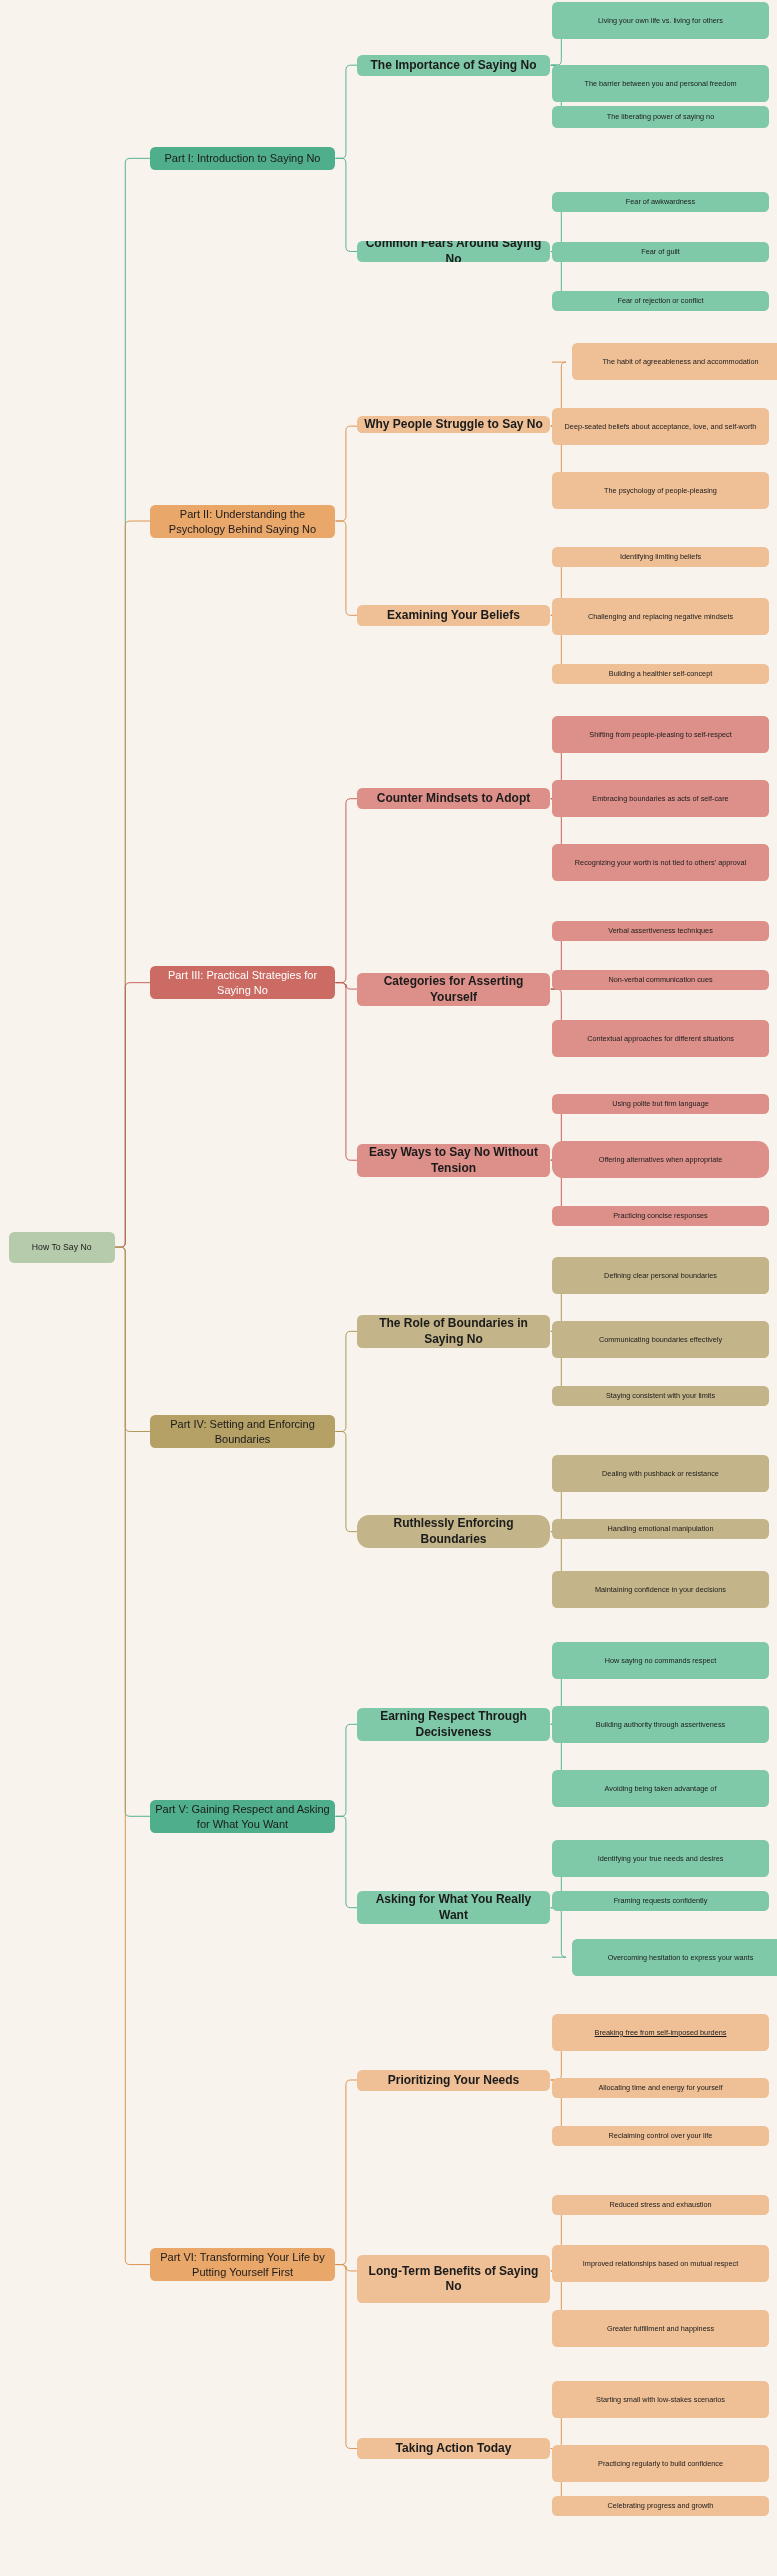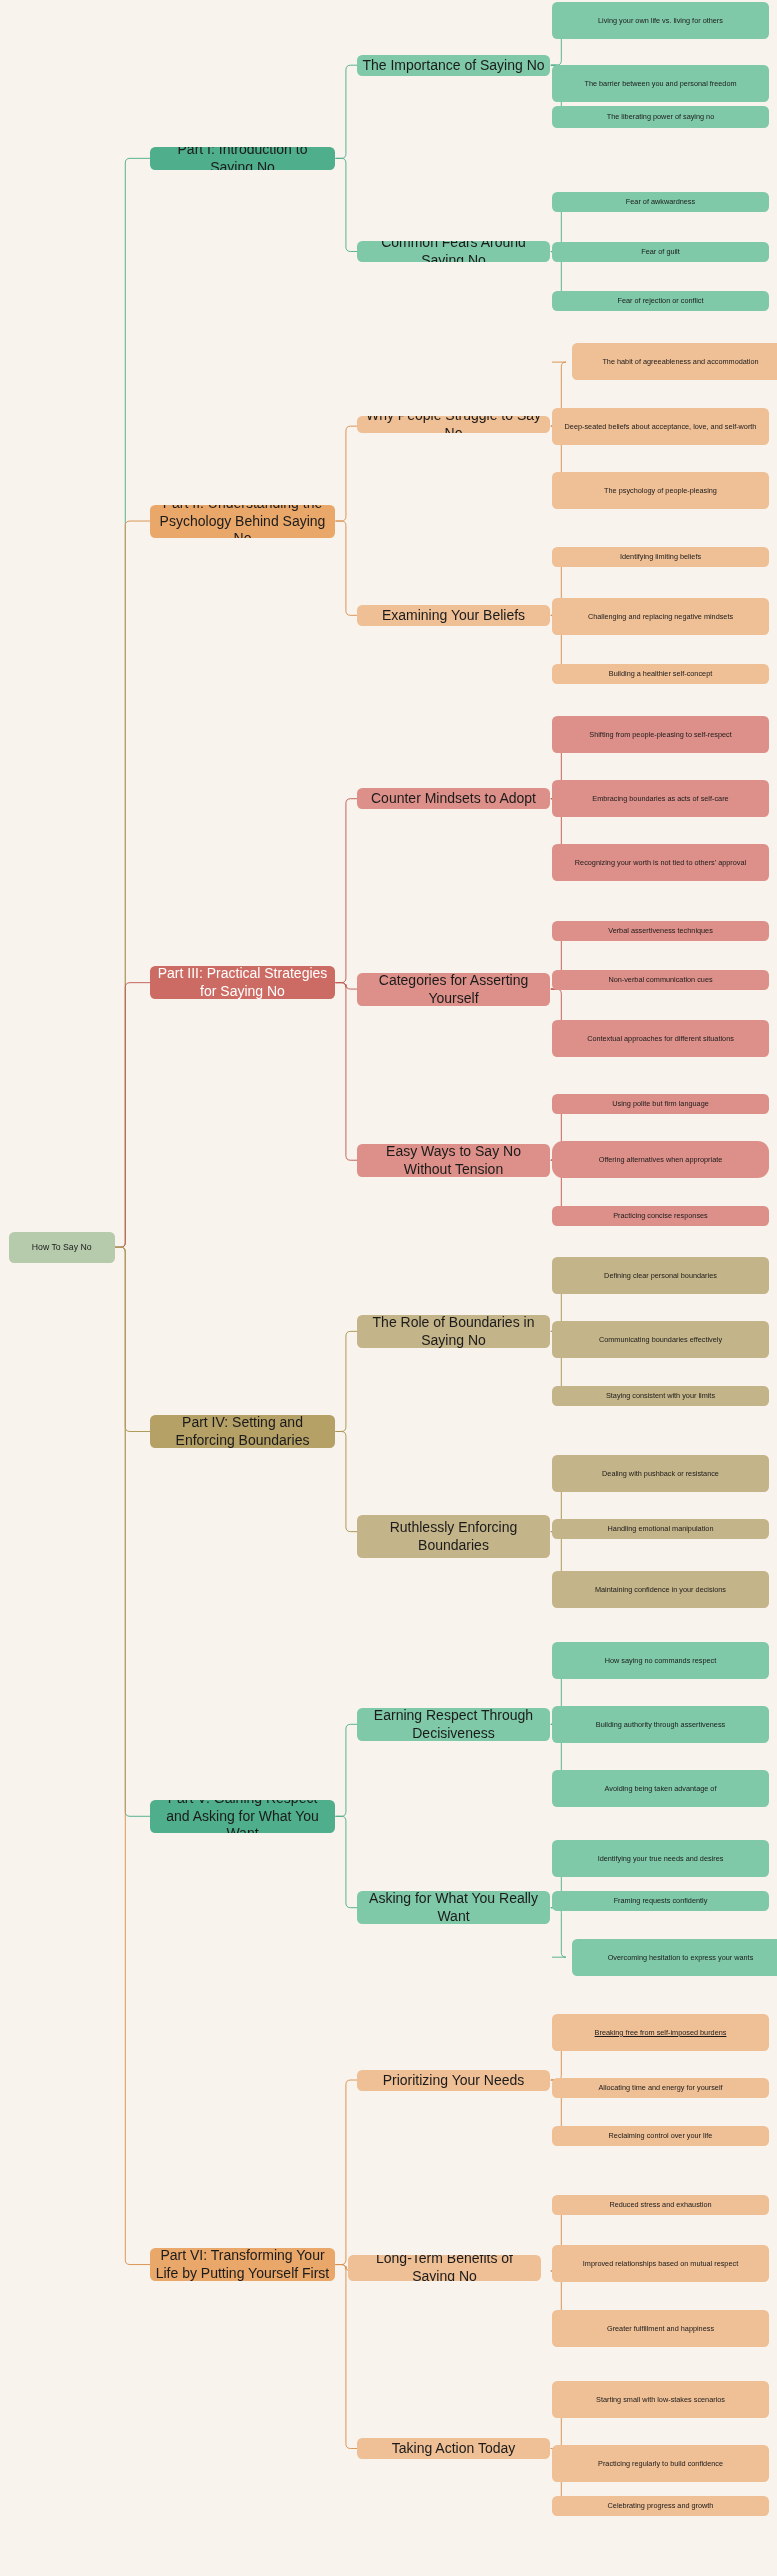--- a/index.html
+++ b/index.html
@@ -16,22 +16,22 @@
     box-sizing:border-box;
     display:flex;align-items:center;justify-content:center;
     text-align:center;
     border-radius:5.2px;
     color:#1b1b1b;
     line-height:1.28;
     padding:2.3px 4.7px;
     overflow:hidden;
   }
   .node.lvl0{font-size:8.7px;}
-  .node.lvl1{font-size:14px;}
-  .node.lvl2{font-size:14px;}
+  .node.lvl1{font-size:11px;}
+  .node.lvl2{font-size:12px;font-weight:bold;}
   .node.lvl3{font-size:7.3px;}
   .node.white{color:#ffffff;}
 </style>
 </head>
 <body>
 
 <div id="canvas">
   <svg id="links" viewBox="0 0 1336 4425">
       <path d="M946,112 L956,112 Q964,112 964,104 L964,44 Q964,36 972,36 L948,36" fill="none" stroke="#4FAE8B" stroke-width="1.6"></path>
       <path d="M946,112 L956,112 Q964,112 964,120 L964,136 Q964,144 972,144 L948,144" fill="none" stroke="#4FAE8B" stroke-width="1.6"></path>
@@ -128,38 +128,38 @@
     <div class="node lvl3" style="left: 552px; top: 1206px; width: 217px; height: 20px; background: rgb(221, 144, 137); text-align: center;">Practicing concise responses</div>
     <div class="node lvl2" style="left: 357px; top: 1144px; width: 193px; height: 33px; background: rgb(221, 144, 137);">Easy Ways to Say No Without Tension</div>
     <div class="node lvl1 white" style="left: 150px; top: 966px; width: 185px; height: 33px; background: rgb(204, 107, 99);">Part III: Practical Strategies for Saying No</div>
     <div class="node lvl3" style="left: 552px; top: 1257px; width: 217px; height: 37px; background: rgb(196, 180, 137);">Defining clear personal boundaries</div>
     <div class="node lvl3" style="left: 552px; top: 1321px; width: 217px; height: 37px; background: rgb(196, 180, 137);">Communicating boundaries effectively</div>
     <div class="node lvl3" style="left: 552px; top: 1386px; width: 217px; height: 20px; background: rgb(196, 180, 137);">Staying consistent with your limits</div>
     <div class="node lvl2" style="left: 357px; top: 1315px; width: 193px; height: 33px; background: rgb(196, 180, 137);">The Role of Boundaries in Saying No</div>
     <div class="node lvl3" style="left: 552px; top: 1455px; width: 217px; height: 37px; background: rgb(196, 180, 137);">Dealing with pushback or resistance</div>
     <div class="node lvl3" style="left: 552px; top: 1519px; width: 217px; height: 20px; background: rgb(196, 180, 137);">Handling emotional manipulation</div>
     <div class="node lvl3" style="left: 552px; top: 1571px; width: 217px; height: 37px; background: rgb(196, 180, 137);">Maintaining confidence in your decisions</div>
-    <div class="node lvl2" style="left: 357px; top: 1515px; width: 193px; height: 43px; background: rgb(196, 180, 137);">Ruthlessly Enforcing Boundaries</div>
+    <div class="node lvl2" style="left: 357px; top: 1515px; width: 193px; height: 33px; background: rgb(196, 180, 137); border-radius: 12px;">Ruthlessly Enforcing Boundaries</div>
     <div class="node lvl1" style="left: 150px; top: 1415px; width: 185px; height: 33px; background: rgb(181, 160, 102);">Part IV: Setting and Enforcing Boundaries</div>
     <div class="node lvl3" style="left: 552px; top: 1642px; width: 217px; height: 37px; background: rgb(127, 201, 168);">How saying no commands respect</div>
     <div class="node lvl3" style="left: 552px; top: 1706px; width: 217px; height: 37px; background: rgb(127, 201, 168);">Building authority through assertiveness</div>
     <div class="node lvl3" style="left: 552px; top: 1770px; width: 217px; height: 37px; background: rgb(127, 201, 168);">Avoiding being taken advantage of</div>
     <div class="node lvl2" style="left: 357px; top: 1708px; width: 193px; height: 33px; background: rgb(127, 201, 168);">Earning Respect Through Decisiveness</div>
     <div class="node lvl3" style="left: 552px; top: 1840px; width: 217px; height: 37px; background: rgb(127, 201, 168);">Identifying your true needs and desires</div>
     <div class="node lvl3" style="left: 552px; top: 1891px; width: 217px; height: 20px; background: rgb(127, 201, 168);">Framing requests confidently</div>
     <div class="node lvl3" style="left: 552px; top: 1939px; width: 217px; height: 37px; background: rgb(127, 201, 168); margin-left: 20px;">Overcoming hesitation to express your wants</div>
     <div class="node lvl2" style="left: 357px; top: 1891px; width: 193px; height: 33px; background: rgb(127, 201, 168);">Asking for What You Really Want</div>
     <div class="node lvl1" style="left: 150px; top: 1800px; width: 185px; height: 33px; background: rgb(79, 174, 139);">Part V: Gaining Respect and Asking for What You Want</div>
     <div class="node lvl3" style="left: 552px; top: 2014px; width: 217px; height: 37px; background: rgb(239, 191, 149); text-decoration: underline;">Breaking free from self-imposed burdens</div>
     <div class="node lvl3" style="left: 552px; top: 2078px; width: 217px; height: 20px; background: rgb(239, 191, 149);">Allocating time and energy for yourself</div>
     <div class="node lvl3" style="left: 552px; top: 2126px; width: 217px; height: 20px; background: rgb(239, 191, 149);">Reclaiming control over your life</div>
     <div class="node lvl2" style="left: 357px; top: 2070px; width: 193px; height: 21px; background: rgb(239, 191, 149);">Prioritizing Your Needs</div>
     <div class="node lvl3" style="left: 552px; top: 2195px; width: 217px; height: 20px; background: rgb(239, 191, 149);">Reduced stress and exhaustion</div>
     <div class="node lvl3" style="left: 552px; top: 2245px; width: 217px; height: 37px; background: rgb(239, 191, 149);">Improved relationships based on mutual respect</div>
     <div class="node lvl3" style="left: 552px; top: 2310px; width: 217px; height: 37px; background: rgb(239, 191, 149);">Greater fulfillment and happiness</div>
-    <div class="node lvl2" style="left: 348px; top: 2255px; width: 193px; height: 26px; background: rgb(239, 191, 149);">Long-Term Benefits of Saying No</div>
+    <div class="node lvl2" style="left: 357px; top: 2255px; width: 193px; height: 48px; background: rgb(239, 191, 149);">Long-Term Benefits of Saying No</div>
     <div class="node lvl3" style="left: 552px; top: 2381px; width: 217px; height: 37px; background: rgb(239, 191, 149);">Starting small with low-stakes scenarios</div>
     <div class="node lvl3" style="left: 552px; top: 2445px; width: 217px; height: 37px; background: rgb(239, 191, 149);">Practicing regularly to build confidence</div>
     <div class="node lvl3" style="left: 552px; top: 2496px; width: 217px; height: 20px; background: rgb(239, 191, 149);">Celebrating progress and growth</div>
     <div class="node lvl2" style="left: 357px; top: 2438px; width: 193px; height: 21px; background: rgb(239, 191, 149);">Taking Action Today</div>
     <div class="node lvl1" style="left: 150px; top: 2248px; width: 185px; height: 33px; background: rgb(233, 167, 106);">Part VI: Transforming Your Life by Putting Yourself First</div>
   </div>
 
 
 </body></html>

